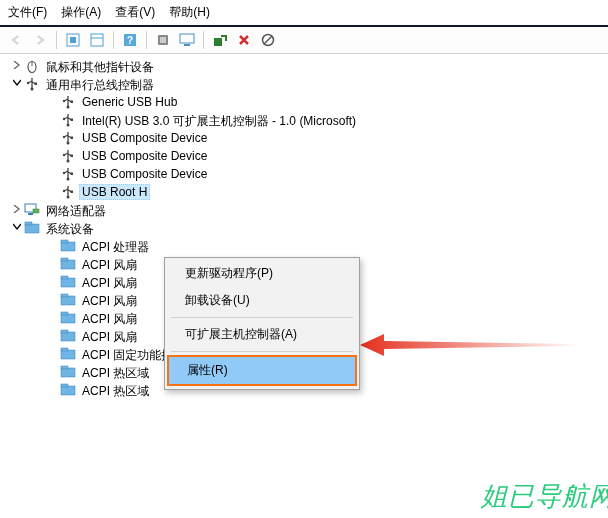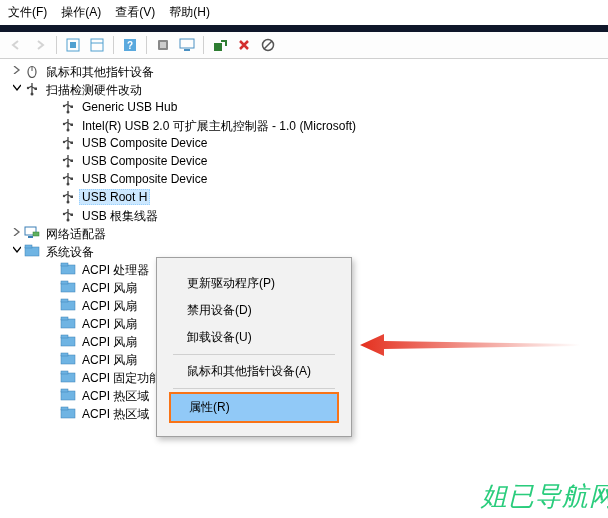--- a/index.html
+++ b/index.html
@@ -11,21 +11,21 @@
     color: #000;
     width: 608px;
     height: 518px;
     overflow: hidden;
     position: relative;
   }
   .menubar {
     display: flex;
     gap: 14px;
     padding: 4px 8px 4px 8px;
-    border-bottom: 7px solid #0f172a;
+    border-bottom: 2px solid #0f172a;
   }
   .menubar span { cursor: default; }
   .toolbar {
     display: flex;
     align-items: center;
     gap: 0;
     padding: 2px 4px;
     border-bottom: 1px solid #d0d0d0;
     background: #fdfdfd;
   }
@@ -82,27 +82,27 @@
   
   .lvl1 { padding-left: 4px; }
   .lvl3 { padding-left: 40px; }
 
   
   .icon-mouse svg, .icon-usb svg, .icon-net svg, .icon-folder svg, .icon-card svg { display:block; }
 
   
   .context-menu {
     position: absolute;
-    left: 156px;
+    left: 164px;
     top: 257px;
     width: 196px;
     background: #f2f2f2;
     border: 1px solid #a0a0a0;
     box-shadow: 2px 3px 6px rgba(0,0,0,.25);
-    padding: 12px;
+    padding: 2px;
     z-index: 30;
   }
   .menu-item {
     padding: 5px 12px 5px 18px;
     font-size: 12px;
   }
   .menu-sep {
     height: 1px;
     background: #d0d0d0;
     margin: 3px 4px;
@@ -242,21 +242,21 @@
         </svg>
     </span>
     <span class="node-icon icon-usb">
       <svg width="14" height="14">
           <path d="M7 1 L7 12 M7 4 L3 6 M7 5 L11 7" stroke="#444" stroke-width="1.3" fill="none"></path>
           <circle cx="7" cy="12" r="1.5" fill="#444"></circle>
           <circle cx="3" cy="6" r="1.2" fill="#444"></circle>
           <rect x="9.5" y="5.5" width="2.5" height="2.5" fill="#444"></rect>
         </svg>
     </span>
-    <span class="node-label">扫描检测硬件改动</span>
+    <span class="node-label">通用串行总线控制器</span>
   </div>
 
   <div id="usb-children">
       <div class="tree-row lvl3">
         <span class="expander"></span>
         <span class="node-icon">
           <svg width="14" height="14">
             <path d="M7 1 L7 12 M7 4 L3 6 M7 5 L11 7" stroke="#444" stroke-width="1.3" fill="none"></path>
             <circle cx="7" cy="12" r="1.5" fill="#444"></circle>
             <circle cx="3" cy="6" r="1.2" fill="#444"></circle>
@@ -268,21 +268,21 @@
       <div class="tree-row lvl3">
         <span class="expander"></span>
         <span class="node-icon">
           <svg width="14" height="14">
             <path d="M7 1 L7 12 M7 4 L3 6 M7 5 L11 7" stroke="#444" stroke-width="1.3" fill="none"></path>
             <circle cx="7" cy="12" r="1.5" fill="#444"></circle>
             <circle cx="3" cy="6" r="1.2" fill="#444"></circle>
             <rect x="9.5" y="5.5" width="2.5" height="2.5" fill="#444"></rect>
           </svg>
         </span>
-        <span class="node-label">Intel(R) USB 2.0 可扩展主机控制器 - 1.0 (Microsoft)</span>
+        <span class="node-label">Intel(R) USB 3.0 可扩展主机控制器 - 1.0 (Microsoft)</span>
       </div>
       <div class="tree-row lvl3">
         <span class="expander"></span>
         <span class="node-icon">
           <svg width="14" height="14">
             <path d="M7 1 L7 12 M7 4 L3 6 M7 5 L11 7" stroke="#444" stroke-width="1.3" fill="none"></path>
             <circle cx="7" cy="12" r="1.5" fill="#444"></circle>
             <circle cx="3" cy="6" r="1.2" fill="#444"></circle>
             <rect x="9.5" y="5.5" width="2.5" height="2.5" fill="#444"></rect>
           </svg>
@@ -317,32 +317,20 @@
         <span class="expander"></span>
         <span class="node-icon">
           <svg width="14" height="14">
             <path d="M7 1 L7 12 M7 4 L3 6 M7 5 L11 7" stroke="#444" stroke-width="1.3" fill="none"></path>
             <circle cx="7" cy="12" r="1.5" fill="#444"></circle>
             <circle cx="3" cy="6" r="1.2" fill="#444"></circle>
             <rect x="9.5" y="5.5" width="2.5" height="2.5" fill="#444"></rect>
           </svg>
         </span>
         <span class="node-label">USB Root H</span>
-      </div>
-      <div class="tree-row lvl3">
-        <span class="expander"></span>
-        <span class="node-icon">
-          <svg width="14" height="14">
-            <path d="M7 1 L7 12 M7 4 L3 6 M7 5 L11 7" stroke="#444" stroke-width="1.3" fill="none"></path>
-            <circle cx="7" cy="12" r="1.5" fill="#444"></circle>
-            <circle cx="3" cy="6" r="1.2" fill="#444"></circle>
-            <rect x="9.5" y="5.5" width="2.5" height="2.5" fill="#444"></rect>
-          </svg>
-        </span>
-        <span class="node-label">USB 根集线器</span>
       </div>
     </div>
 
   <div class="tree-row lvl1">
     <span class="expander">
       <svg width="8" height="8">
           <path d="M1 0 L6 4 L1 8" fill="none" stroke="#666" stroke-width="1.3"></path>
         </svg>
     </span>
     <span class="node-icon icon-net">
@@ -460,24 +448,23 @@
           </svg>
         </span>
         <span class="node-label">ACPI 热区域</span>
       </div>
     </div>
 
 </div>
 
 <div class="context-menu">
   <div class="menu-item">更新驱动程序(P)</div>
-  <div class="menu-item">禁用设备(D)</div>
   <div class="menu-item">卸载设备(U)</div>
   <div class="menu-sep"></div>
-  <div class="menu-item">鼠标和其他指针设备(A)</div>
+  <div class="menu-item">可扩展主机控制器(A)</div>
   <div class="menu-sep"></div>
   <div class="menu-highlight-wrap">
     <div class="menu-item">属性(R)</div>
   </div>
 </div>
 
 <div class="arrow-annot">
   <svg width="220" height="26">
     <defs>
       <linearGradient id="ga" x1="0" y1="0" x2="1" y2="0">

